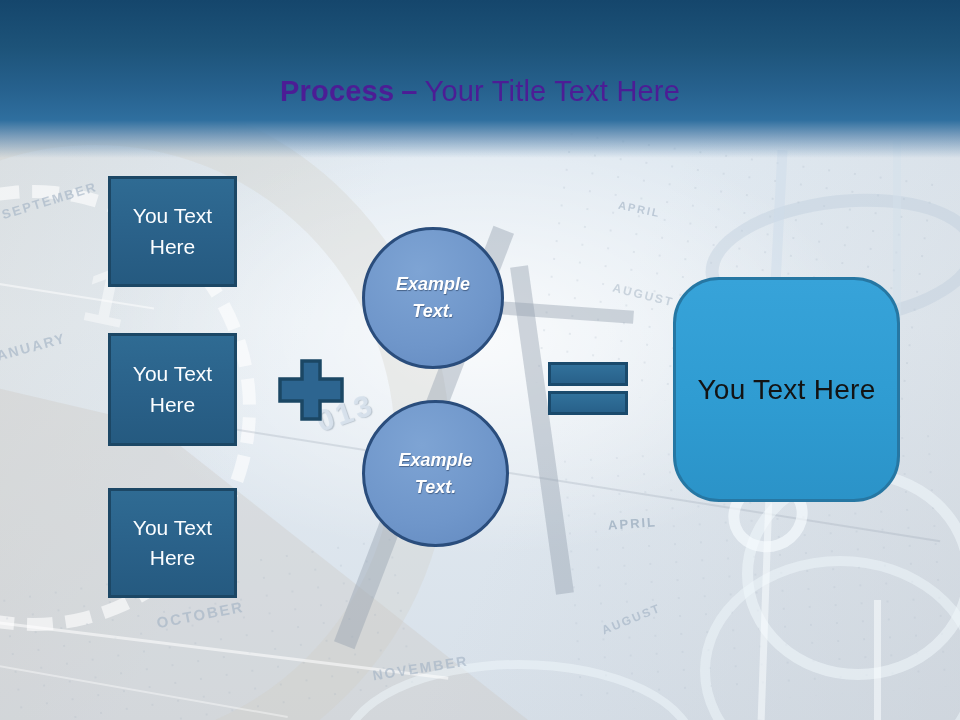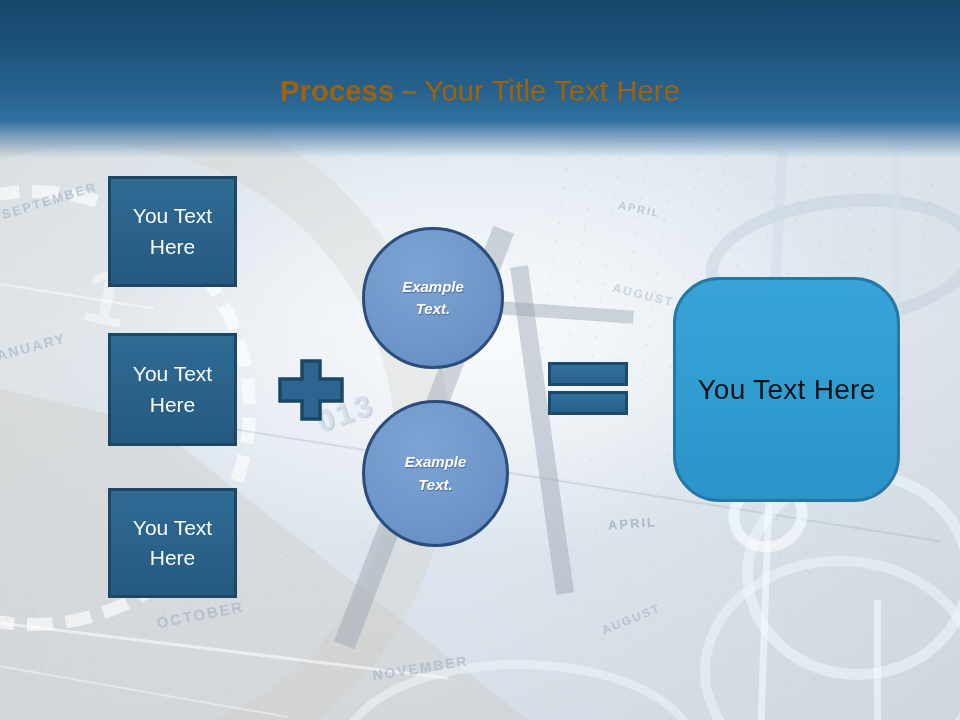--- a/index.html
+++ b/index.html
@@ -62,42 +62,42 @@
   .wm-april-right{left:608px;top:516px;font-size:13px;transform:rotate(-4deg);color:rgba(150,168,186,0.7);}
   .wm-year{left:316px;top:396px;font-size:30px;letter-spacing:3px;transform:rotate(-19deg);
     color:rgba(215,225,236,0.95);text-shadow:1px 1px 1px rgba(140,155,170,0.5);}
   .wm-one{left:84px;top:252px;font-size:78px;transform:rotate(12deg);color:rgba(255,255,255,0.45);letter-spacing:0;}
 
   
   .header{position:absolute;top:0;left:0;right:0;height:158px;z-index:1;
     background:linear-gradient(180deg,#15466c 0%,#1d5379 30%,#27628f 58%,#2f6f9f 76%,
       rgba(90,135,175,0.75) 86%, rgba(219,231,240,0) 100%);}
   .title{position:absolute;top:56px;left:0;width:100%;text-align:center;z-index:2;
-    color:#a16207;font-size:29px;font-weight:400;letter-spacing:0.2px;}
+    color:#4c1d95;font-size:29px;font-weight:400;letter-spacing:0.2px;}
   .title .emph{font-weight:700;}
   .title .sep{font-weight:700;margin:0 7px;}
 
   
   .shape{position:absolute;z-index:2;display:flex;align-items:center;justify-content:center;
     text-align:center;box-sizing:border-box;}
   .input-box{width:129px;padding:0 12px;color:#fbfdff;font-size:21px;line-height:1.45;
     border:3px solid #1c4765;
     background:linear-gradient(180deg,#2f6b93 0%,#2a6189 55%,#255a80 100%);}
   .input-box.b1{left:108px;top:176px;height:111px;}
   .input-box.b2{left:108px;top:333px;height:113px;}
   .input-box.b3{left:108px;top:488px;height:110px;}
 
   .plus-wrap{position:absolute;left:278px;top:359px;width:66px;height:62px;z-index:2;}
   .eq{position:absolute;left:548px;top:362px;width:80px;z-index:2;}
   .eq-bar{height:24px;box-sizing:border-box;border:3px solid #1a4a6c;
     background:linear-gradient(180deg,#31719b 0%,#28618a 100%);}
   .eq-bar + .eq-bar{margin-top:5px;}
 
   .example-circle{border-radius:50%;border:3px solid #2a4d7c;color:#ffffff;
-    font-weight:700;font-style:italic;font-size:15px;line-height:1.5;padding:0 28px;
+    font-weight:700;font-style:italic;font-size:18px;line-height:1.5;padding:0 28px;
     text-shadow:0.5px 1px 1px rgba(30,50,80,0.55);
     background:radial-gradient(circle at 40% 30%,#7ea4d4 0%,#6f96ca 60%,#6289bf 100%);}
   .example-circle.c1{left:362px;top:227px;width:142px;height:142px;}
   .example-circle.c2{left:362px;top:400px;width:147px;height:147px;}
 
   .result-box{left:673px;top:277px;width:227px;height:225px;border-radius:46px;
     border:3px solid #2677a3;color:#131313;font-size:28px;letter-spacing:0.3px;
     background:linear-gradient(180deg,#37a3d9 0%,#2f9cd2 55%,#2b93c8 100%);}
 </style>
 </head>

